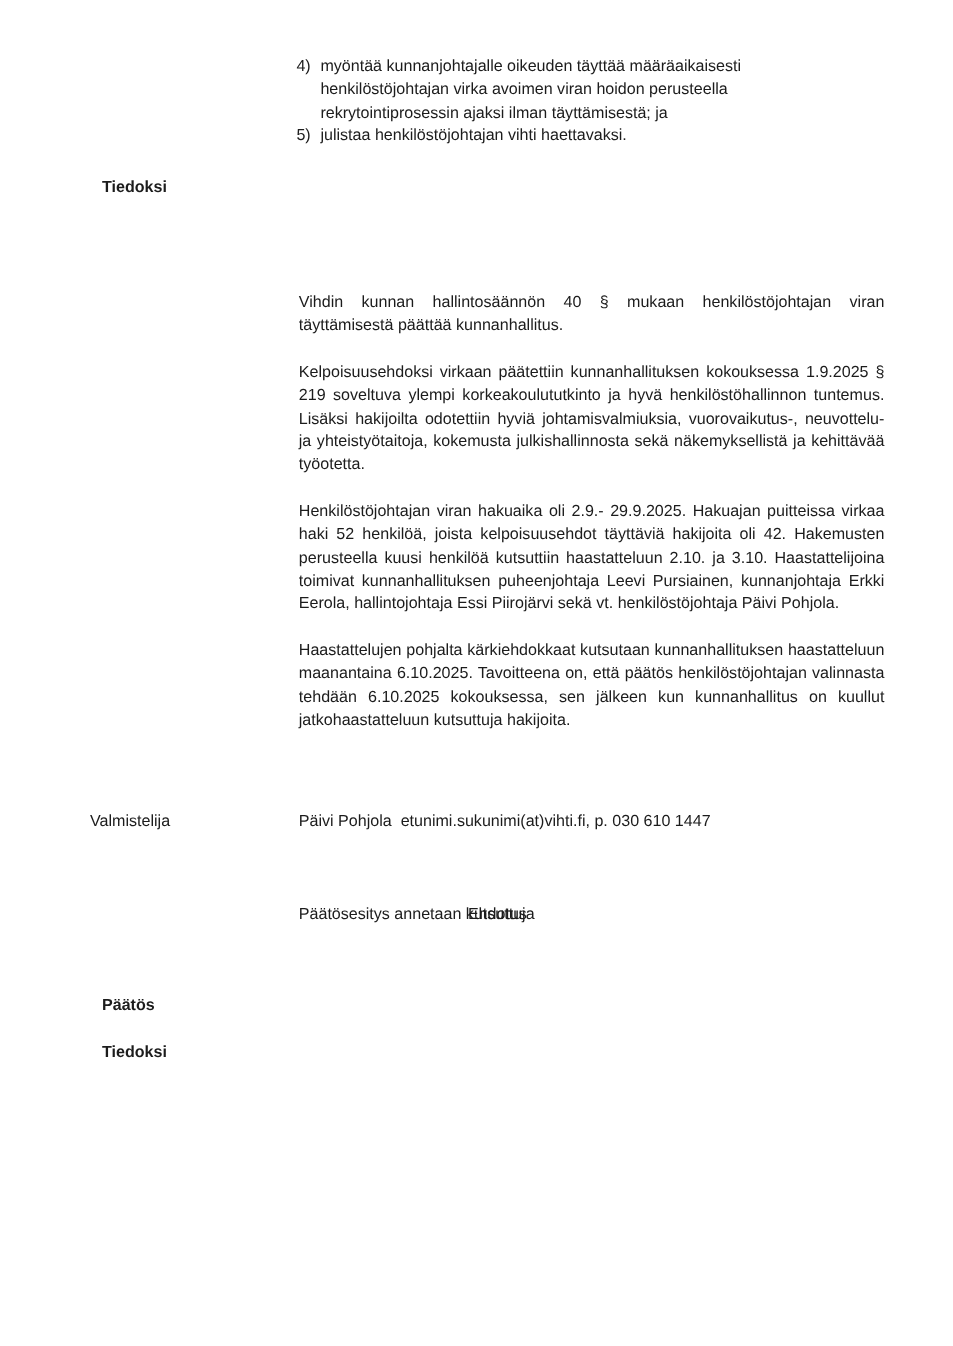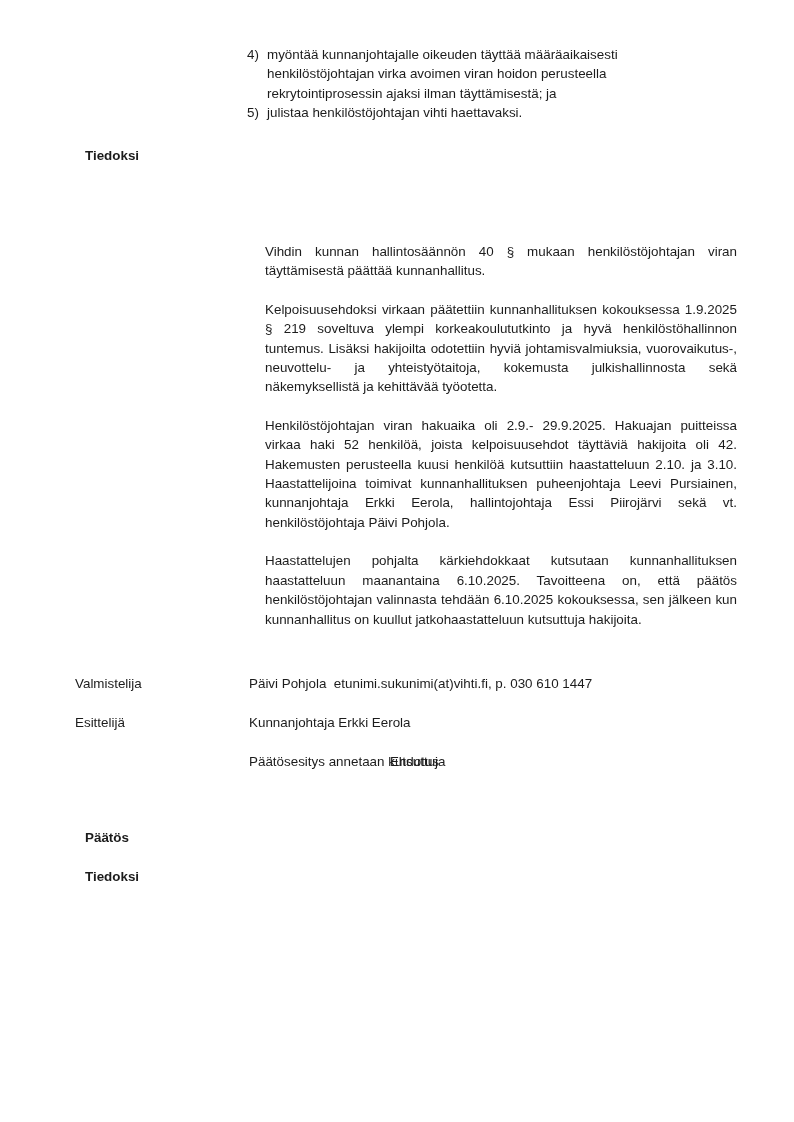--- a/index.html
+++ b/index.html
@@ -50,21 +50,21 @@
   }
 
   
   .body-col {
     position: absolute;
     left: 249px;
     top: 242px;
     width: 488px;
   }
   .para {
-    margin: 0 0 19px 16px;
+    margin: 0 0 19px 0;
     text-align: justify;
   }
 
   
   .info-row {
     position: absolute;
     left: 75px;
     right: 40px;
   }
   .row-valmistelija { top: 674px; }
@@ -101,24 +101,20 @@
     <p class="para">Vihdin kunnan hallintosäännön 40 § mukaan henkilöstöjohtajan viran täyttämisestä päättää kunnanhallitus.</p>
     <p class="para">Kelpoisuusehdoksi virkaan päätettiin kunnanhallituksen kokouksessa 1.9.2025 § 219 soveltuva ylempi korkeakoulututkinto ja hyvä henkilöstöhallinnon tuntemus. Lisäksi hakijoilta odotettiin hyviä johtamisvalmiuksia, vuorovaikutus-, neuvottelu- ja yhteistyötaitoja, kokemusta julkishallinnosta sekä näkemyksellistä ja kehittävää työotetta.</p>
     <p class="para">Henkilöstöjohtajan viran hakuaika oli 2.9.- 29.9.2025. Hakuajan puitteissa virkaa haki 52 henkilöä, joista kelpoisuusehdot täyttäviä hakijoita oli 42. Hakemusten perusteella kuusi henkilöä kutsuttiin haastatteluun 2.10. ja 3.10. Haastattelijoina toimivat kunnanhallituksen puheenjohtaja Leevi Pursiainen, kunnanjohtaja Erkki Eerola, hallintojohtaja Essi Piirojärvi sekä vt. henkilöstöjohtaja Päivi Pohjola.</p>
     <p class="para">Haastattelujen pohjalta kärkiehdokkaat kutsutaan kunnanhallituksen haastatteluun maanantaina 6.10.2025. Tavoitteena on, että päätös henkilöstöjohtajan valinnasta tehdään 6.10.2025 kokouksessa, sen jälkeen kun kunnanhallitus on kuullut jatkohaastatteluun kutsuttuja hakijoita.</p>
   </div>
 
   <div class="info-row row-valmistelija">
     <span class="info-label">Valmistelija</span>
     <span class="info-value">Päivi Pohjola  etunimi.sukunimi(at)vihti.fi, p. 030 610 1447</span>
   </div>
-  <div class="info-row row-esittelija">
-    <span class="info-label">Esittelijä</span>
-    <span class="info-value">Kunnanjohtaja Erkki Eerola</span>
-  </div>
   <div class="info-row row-ehdotus">
     <span class="info-label">Ehdotus</span>
     <span class="info-value">Päätösesitys annetaan kutsuttuja</span>
   </div>
 
   <div class="margin-label label-paatos">Päätös</div>
   <div class="margin-label label-tiedoksi-bottom">Tiedoksi</div>
 
 </div>
 

